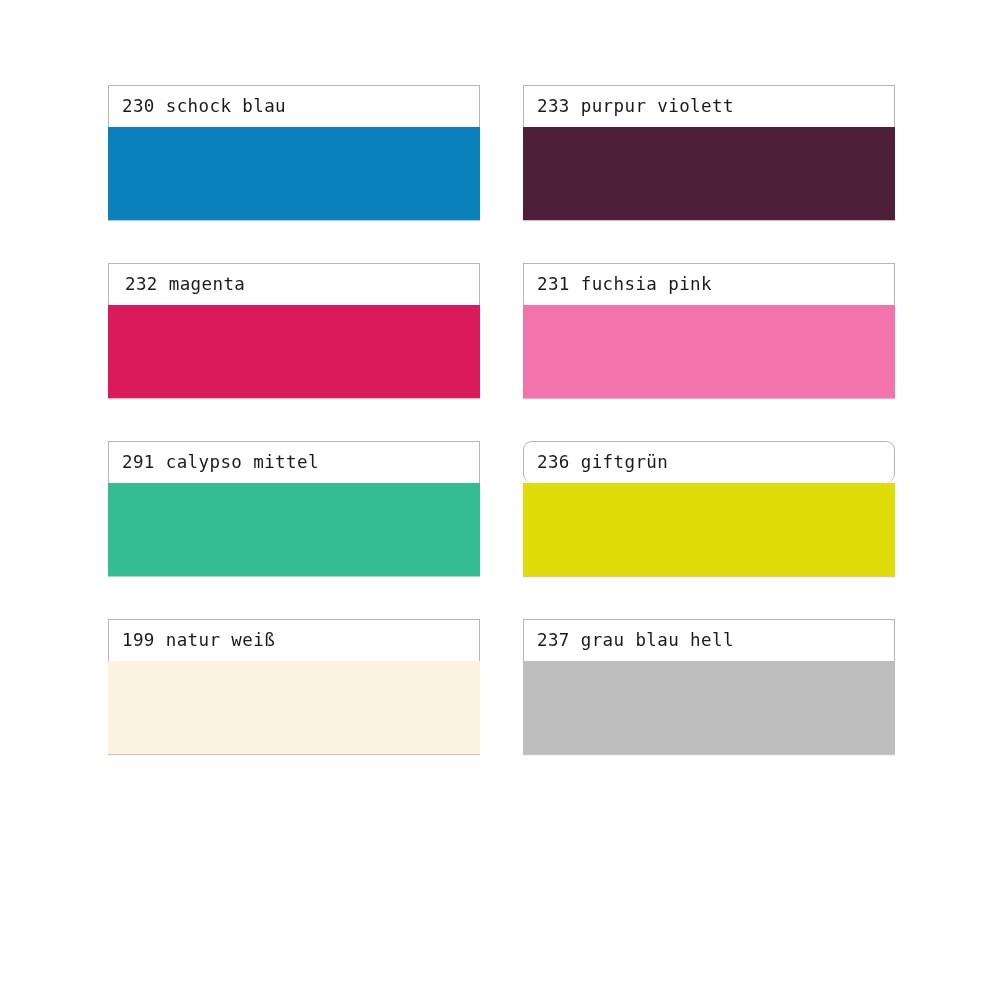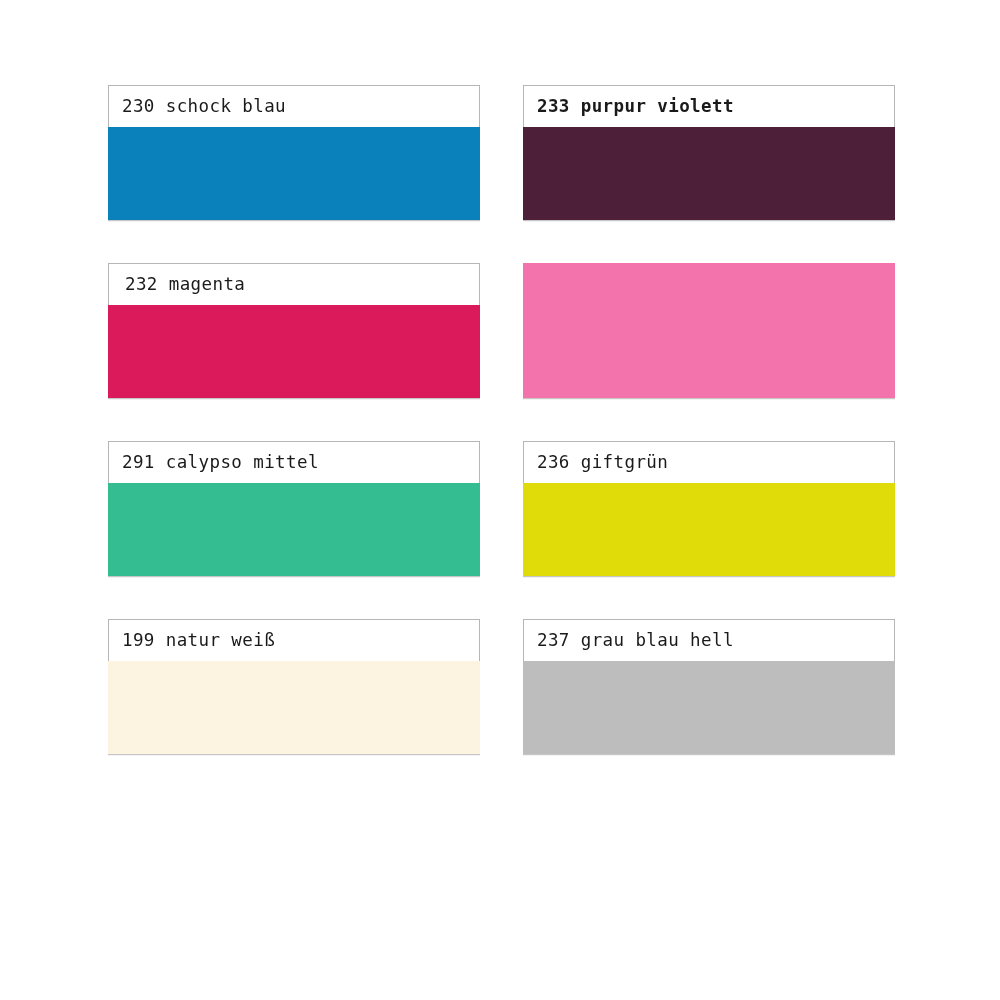--- a/index.html
+++ b/index.html
@@ -86,47 +86,50 @@
   <div class="swatch-grid">
 
     <div class="swatch-card">
       <div class="swatch-label" style="border-color: rgb(182, 182, 182);">
         <span class="swatch-label-text">230 schock blau</span>
       </div>
       <div class="swatch-color" style="background-color: rgb(11, 129, 188);"></div>
     </div>
 
     <div class="swatch-card">
-      <div class="swatch-label" style="border-color: rgb(182, 182, 182); font-weight: bold;">
+      <div class="swatch-label" style="border-color: rgb(182, 182, 182);">
         <span class="swatch-label-text">233 purpur violett</span>
       </div>
       <div class="swatch-color" style="background-color: rgb(78, 31, 56);"></div>
     </div>
 
     <div class="swatch-card">
       <div class="swatch-label" style="border-color: rgb(182, 182, 182); padding-left: 16px;">
         <span class="swatch-label-text">232 magenta</span>
       </div>
       <div class="swatch-color" style="background-color: rgb(218, 26, 91);"></div>
     </div>
 
     <div class="swatch-card">
+      <div class="swatch-label" style="border-color: rgb(182, 182, 182);">
+        <span class="swatch-label-text">231 fuchsia pink</span>
+      </div>
       <div class="swatch-color" style="background-color: rgb(243, 115, 172);"></div>
     </div>
 
 
     <div class="swatch-card">
       <div class="swatch-label" style="border-color: rgb(182, 182, 182);">
         <span class="swatch-label-text">291 calypso mittel</span>
       </div>
       <div class="swatch-color" style="background-color: rgb(53, 189, 146);"></div>
     </div>
 
     <div class="swatch-card">
-      <div class="swatch-label" style="border-color: rgb(182, 182, 182);">
+      <div class="swatch-label" style="border-color: rgb(182, 182, 182); border-radius: 9px;">
         <span class="swatch-label-text">236 giftgrün</span>
       </div>
       <div class="swatch-color" style="background-color: rgb(224, 220, 9);"></div>
     </div>
 
     <div class="swatch-card">
       <div class="swatch-label" style="border-color: rgb(182, 182, 182);">
         <span class="swatch-label-text">199 natur weiß</span>
       </div>
       <div class="swatch-color" style="background-color: rgb(253, 243, 225);"></div>

